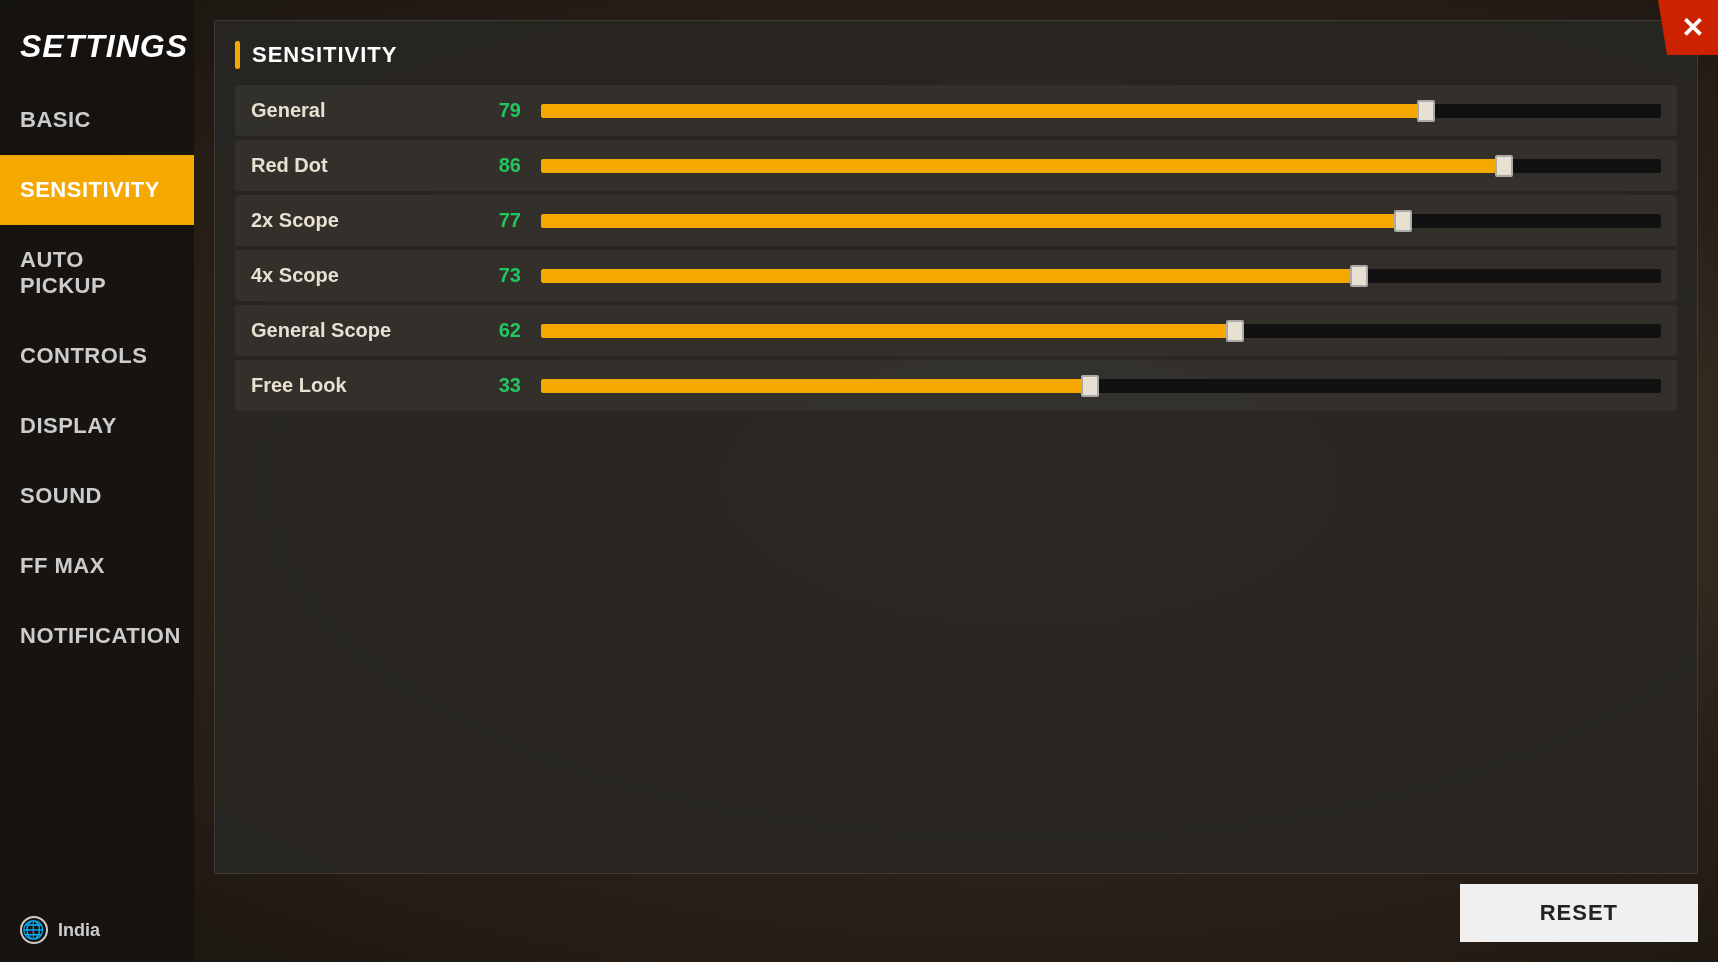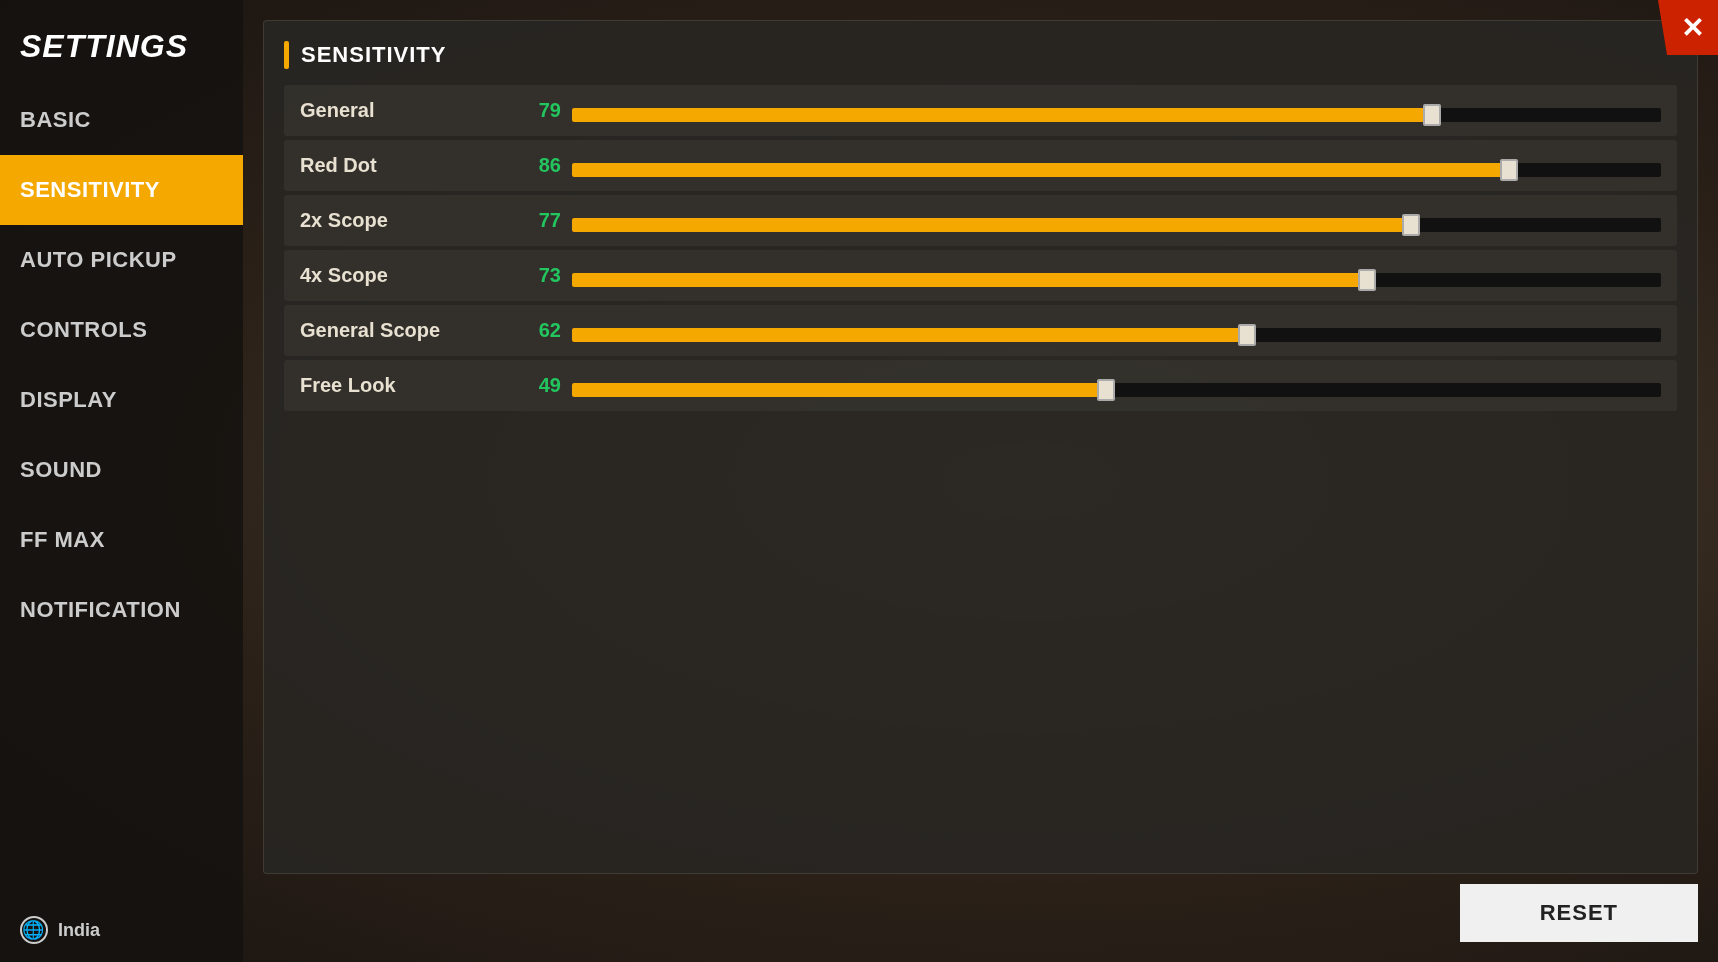--- a/index.html
+++ b/index.html
@@ -25,21 +25,21 @@
     .app-container {
       position: relative;
       z-index: 1;
       display: flex;
       width: 100%;
       height: 100%;
     }
 
     
     .sidebar {
-      width: 243px;
+      width: 194px;
       height: 100%;
       background: rgba(20, 18, 15, 0.85);
       display: flex;
       flex-direction: column;
       padding-top: 10px;
       flex-shrink: 0;
     }
 
     .sidebar-title {
       color: #ffffff;
@@ -161,25 +161,25 @@
 
     
     .slider-list {
       display: flex;
       flex-direction: column;
       gap: 4px;
     }
 
     .slider-row {
       display: flex;
-      align-items: flex-end;
+      align-items: center;
       padding: 14px 16px;
       background: rgba(55, 52, 48, 0.7);
       border-radius: 3px;
-      gap: 11px;
+      gap: 20px;
     }
 
     .slider-label {
       color: #e8e0d0;
       font-size: 20px;
       font-weight: 600;
       width: 200px;
       flex-shrink: 0;
     }
 
@@ -329,21 +329,21 @@
       <span class="slider-label">General Scope</span>
       <span class="slider-value">62</span>
       <div class="slider-track-container">
         <div class="slider-track-bg"></div>
         <div class="slider-track-fill" style="width:62%"></div>
         <div class="slider-thumb" style="left:62%"></div>
       </div>
     </div>
           <div class="slider-row">
       <span class="slider-label">Free Look</span>
-      <span class="slider-value">49</span>
+      <span class="slider-value">33</span>
       <div class="slider-track-container">
         <div class="slider-track-bg"></div>
         <div class="slider-track-fill" style="width:49%"></div>
         <div class="slider-thumb" style="left:49%"></div>
       </div>
     </div>
         </div>
 
     </div>
 

